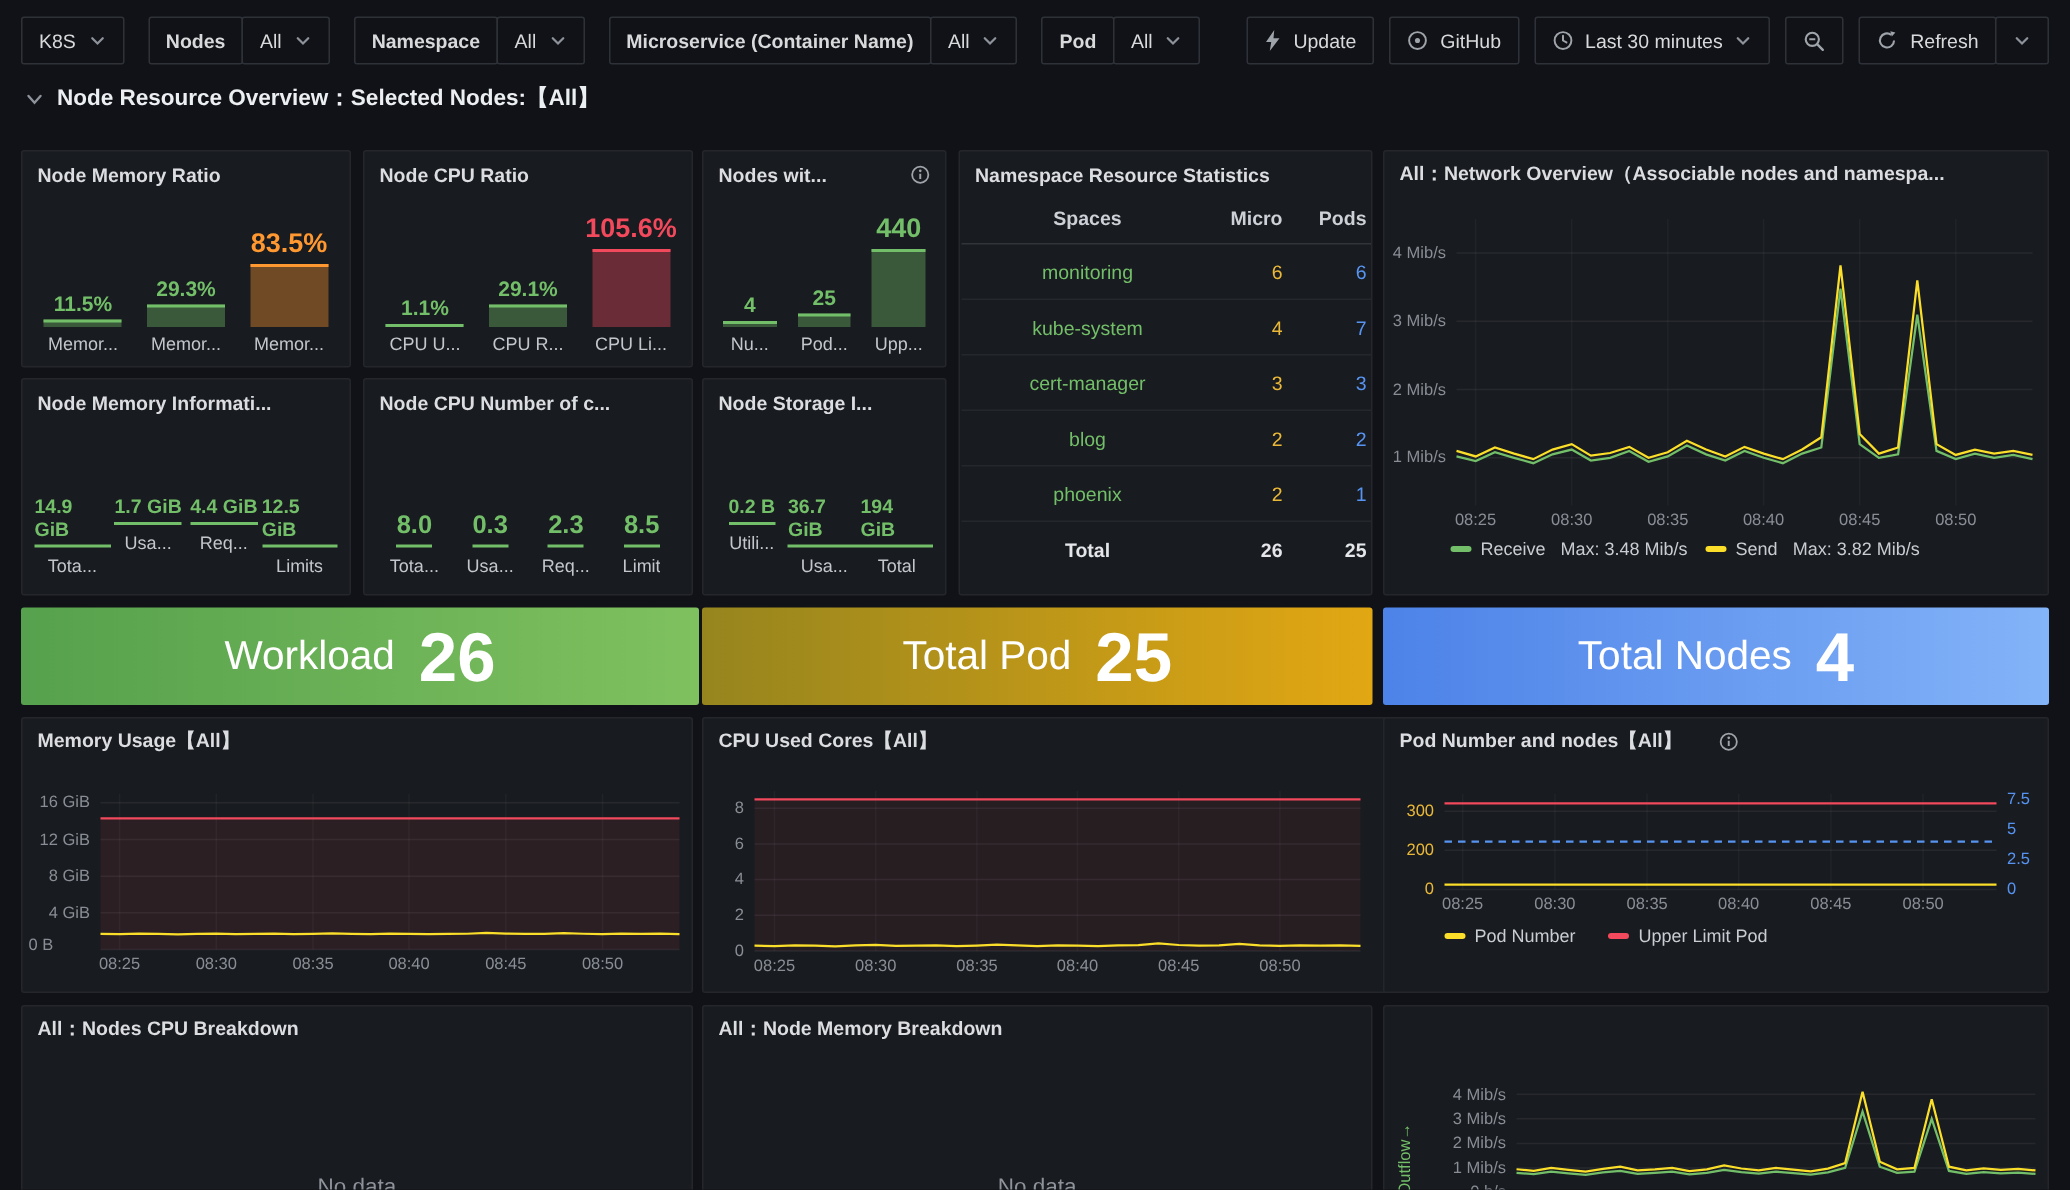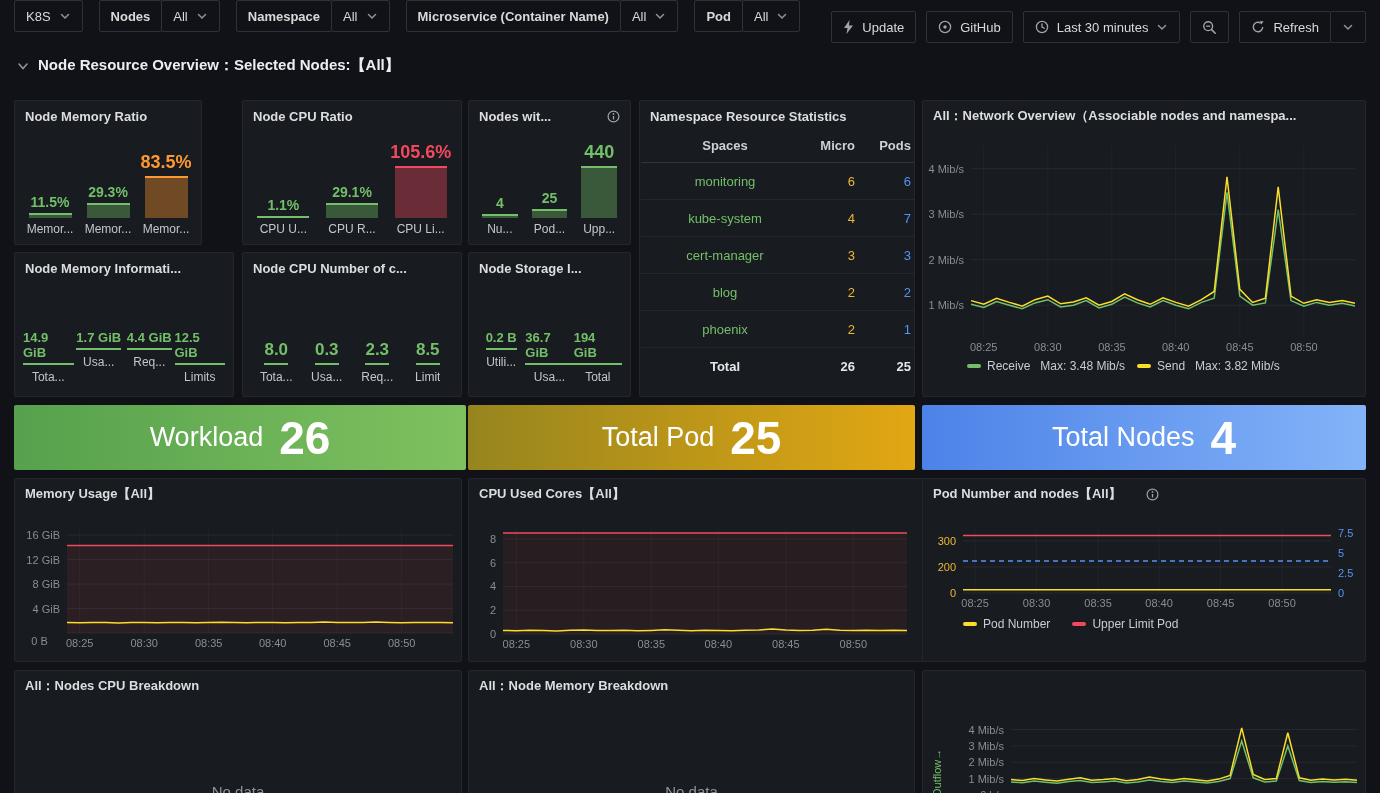--- a/index.html
+++ b/index.html
@@ -6,21 +6,21 @@
   html,body { width:1380px; height:793px; }
   body {
     position: relative;
     background:#111217;
     color:#d8d9da;
     font-family:"Liberation Sans", sans-serif;
     overflow:hidden;
   }
   
   .topbar { position:absolute; top:0; left:0; width:100%; height:54px;
-    display:flex; padding:0 14px; gap:16px; }
+    display:flex; align-items:center; padding:0 14px; gap:16px; }
   .group { display:flex; }
   .group > * + * { margin-left:-1px; }
   .box { height:32px; display:inline-flex; align-items:center; gap:8px;
     padding:0 11px; border:1px solid #2e3238; border-radius:2px;
     background:#111217; font-size:13px; color:#d8d9da; white-space:nowrap; }
   .box.lbl { font-weight:600; }
   button.box { cursor:pointer; font-family:inherit; }
   .right { margin-left:auto; display:flex; gap:10px; align-items:center; }
   .right .group { gap:0; }
   .icon { display:inline-flex; color:#9fa4ab; flex:none; }
@@ -195,21 +195,21 @@
   </div>
 </header>
 
 <div class="rowtitle">
   <svg class="chev" width="14" height="14" viewBox="0 0 14 14">
       <path d="M3 5 L7 9.5 L11 5" fill="none" stroke="currentColor" stroke-width="1.6" stroke-linecap="round"></path>
     </svg>
   <span>Node Resource Overview：Selected Nodes:【All】</span>
 </div>
 
-<section class="panel" style="left:14px;top:100px;width:188px;height:145px;">
+<section class="panel" style="left:14px;top:100px;width:220px;height:145px;">
   <h2 class="ptitle">
       <span class="t">Node Memory Ratio</span>
     </h2>
   <div class="gaugerow">
     <div class="gauge">
       <div class="gval" style="color: rgb(115, 191, 105);">11.5%</div>
       <div class="gbar" style="height: 5.2px; background: rgba(115, 191, 105, 0.38); border-top: 2px solid rgb(115, 191, 105);"></div>
       <div class="glabel">Memor...</div>
     </div>
     <div class="gauge">
@@ -460,21 +460,21 @@
         <line x1="60.7" x2="60.7" y1="0" y2="104" stroke="rgba(204,204,220,0.05)"></line>
         <line x1="125.2" x2="125.2" y1="0" y2="104" stroke="rgba(204,204,220,0.05)"></line>
         <line x1="189.7" x2="189.7" y1="0" y2="104" stroke="rgba(204,204,220,0.05)"></line>
         <line x1="253.7" x2="253.7" y1="0" y2="104" stroke="rgba(204,204,220,0.05)"></line>
         <line x1="318.2" x2="318.2" y1="0" y2="104" stroke="rgba(204,204,220,0.05)"></line>
         <line x1="382.7" x2="382.7" y1="0" y2="104" stroke="rgba(204,204,220,0.05)"></line>
         <path d="M48.0 16.5L434.0 16.5L434 104L48 104Z" fill="#f2495c" opacity="0.09"></path>
         <polyline points="48.0,16.5 434.0,16.5" fill="none" stroke="#f2495c" stroke-width="1.5"></polyline>
         <polyline points="48.0,93.6 60.9,93.7 73.7,93.5 86.6,93.6 99.5,93.9 112.3,93.6 125.2,93.4 138.1,93.7 150.9,93.6 163.8,93.5 176.7,93.8 189.5,93.6 202.4,93.3 215.3,93.6 228.1,93.7 241.0,93.5 253.9,93.6 266.7,93.8 279.6,93.6 292.5,93.5 305.3,93.0 318.2,93.4 331.1,93.6 343.9,93.6 356.8,93.1 369.7,93.5 382.5,93.7 395.4,93.5 408.3,93.6 421.1,93.5 434.0,93.7" fill="none" stroke="#fade2a" stroke-width="1.5"></polyline>
       </svg>
-      <span class="tick" style="left:0;width:41px;text-align:center;top:105px;color:#898d95">0 B</span>
+      <span class="tick" style="left:0;width:41px;text-align:left;top:94px;color:#898d95">0 B</span>
       <span class="tick" style="left:0;width:41px;text-align:right;top:72.5px;color:#898d95">4 GiB</span>
       <span class="tick" style="left:0;width:41px;text-align:right;top:48.1px;color:#898d95">8 GiB</span>
       <span class="tick" style="left:0;width:41px;text-align:right;top:23.6px;color:#898d95">12 GiB</span>
       <span class="tick" style="left:0;width:41px;text-align:right;top:-0.9px;color:#898d95">16 GiB</span>
       <span class="tick xc" style="left:60.7px;top:107px">08:25</span>
       <span class="tick xc" style="left:125.2px;top:107px">08:30</span>
       <span class="tick xc" style="left:189.7px;top:107px">08:35</span>
       <span class="tick xc" style="left:253.7px;top:107px">08:40</span>
       <span class="tick xc" style="left:318.2px;top:107px">08:45</span>
       <span class="tick xc" style="left:382.7px;top:107px">08:50</span>

